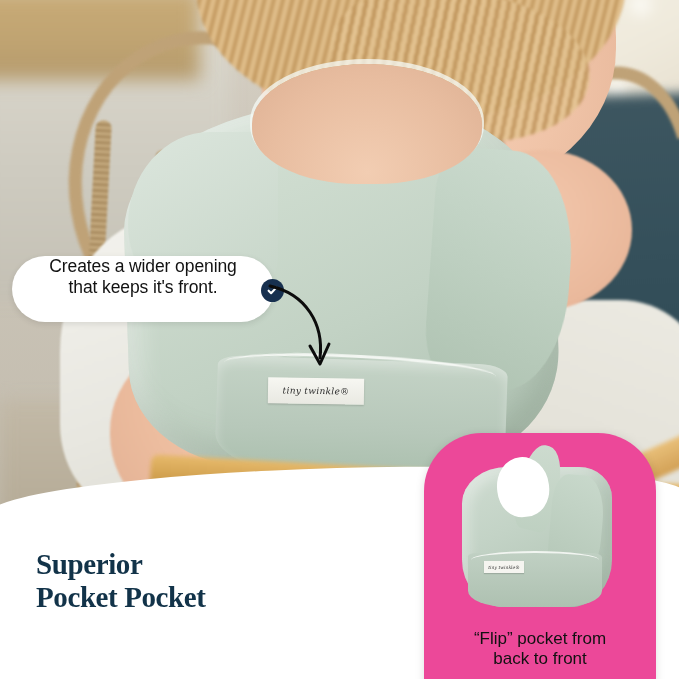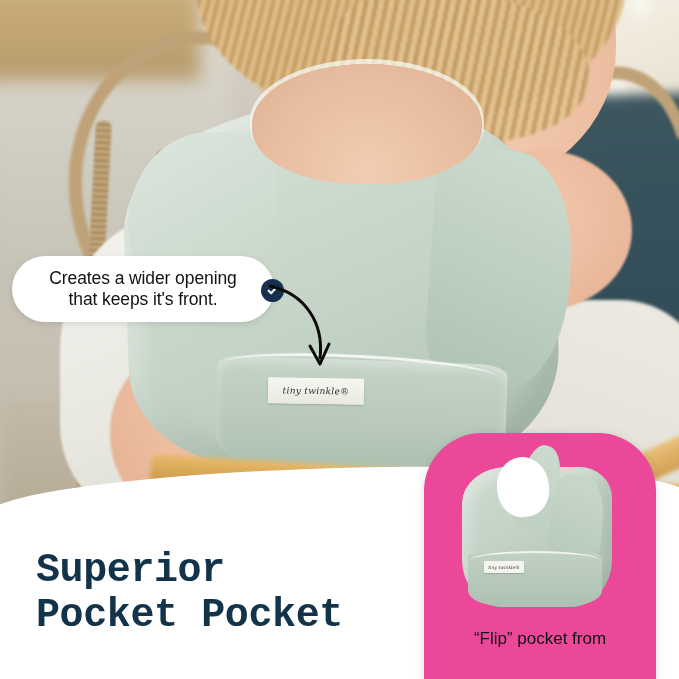--- a/index.html
+++ b/index.html
@@ -204,21 +204,21 @@
     font-family:"DejaVu Serif", serif;
     font-style:italic;font-size:9px;color:#2b2b2b;letter-spacing:.3px;
     white-space:nowrap;
   }
 
   
   .bubble{
     position:absolute;left:12px;top:256px;width:262px;height:66px;
     background:#fff;border-radius:33px;
     box-shadow:0 2px 6px rgba(0,0,0,.10);
-    display:flex;align-items:center;justify-content:center;
+    display:flex;justify-content:center;
     padding:0 18px;box-sizing:border-box;
   }
   .bubble p{
     margin:0;text-align:center;
     font-family:"Liberation Sans", sans-serif;
     font-size:17.5px;line-height:1.18;color:#121212;
     letter-spacing:-0.1px;
   }
   .badge{
     position:absolute;left:261px;top:279px;width:23px;height:23px;
@@ -236,23 +236,23 @@
     border-radius:50% 50% 0 0 / 16% 16% 0 0;
     transform:rotate(-1.6deg);
   }
   .white-panel2{
     position:absolute;left:0;top:540px;width:679px;height:145px;background:#fff;
   }
 
   
   .headline{
     position:absolute;left:36px;top:548px;
-    font-family:Liberation Mono, monospace;
+    font-family:Liberation Serif, serif;
     font-weight:700;
-    font-size:40px;line-height:1.13;
+    font-size:29px;line-height:1.13;
     color:#123349;
     letter-spacing:-0.4px;
   }
 
   
   .inset-card{
     position:absolute;left:424px;top:398px;width:232px;height:302px;
     background:#ec4899;
     border-radius:58px;
     box-shadow:0 2px 10px rgba(0,0,0,.13);
@@ -388,16 +388,17 @@
       <div class="ib-rightflap"></div>
       <div class="ib-neckhole"></div>
       <div class="ib-pocket"></div>
       <div class="ib-fold"></div>
       <div class="ib-tag">
         <span>tiny twinkle®</span>
       </div>
     </div>
     <div class="inset-caption">
       <div>“Flip” pocket from</div>
+      <div>back to front</div>
     </div>
   </div>
 
 </div>
 
 </body></html>

